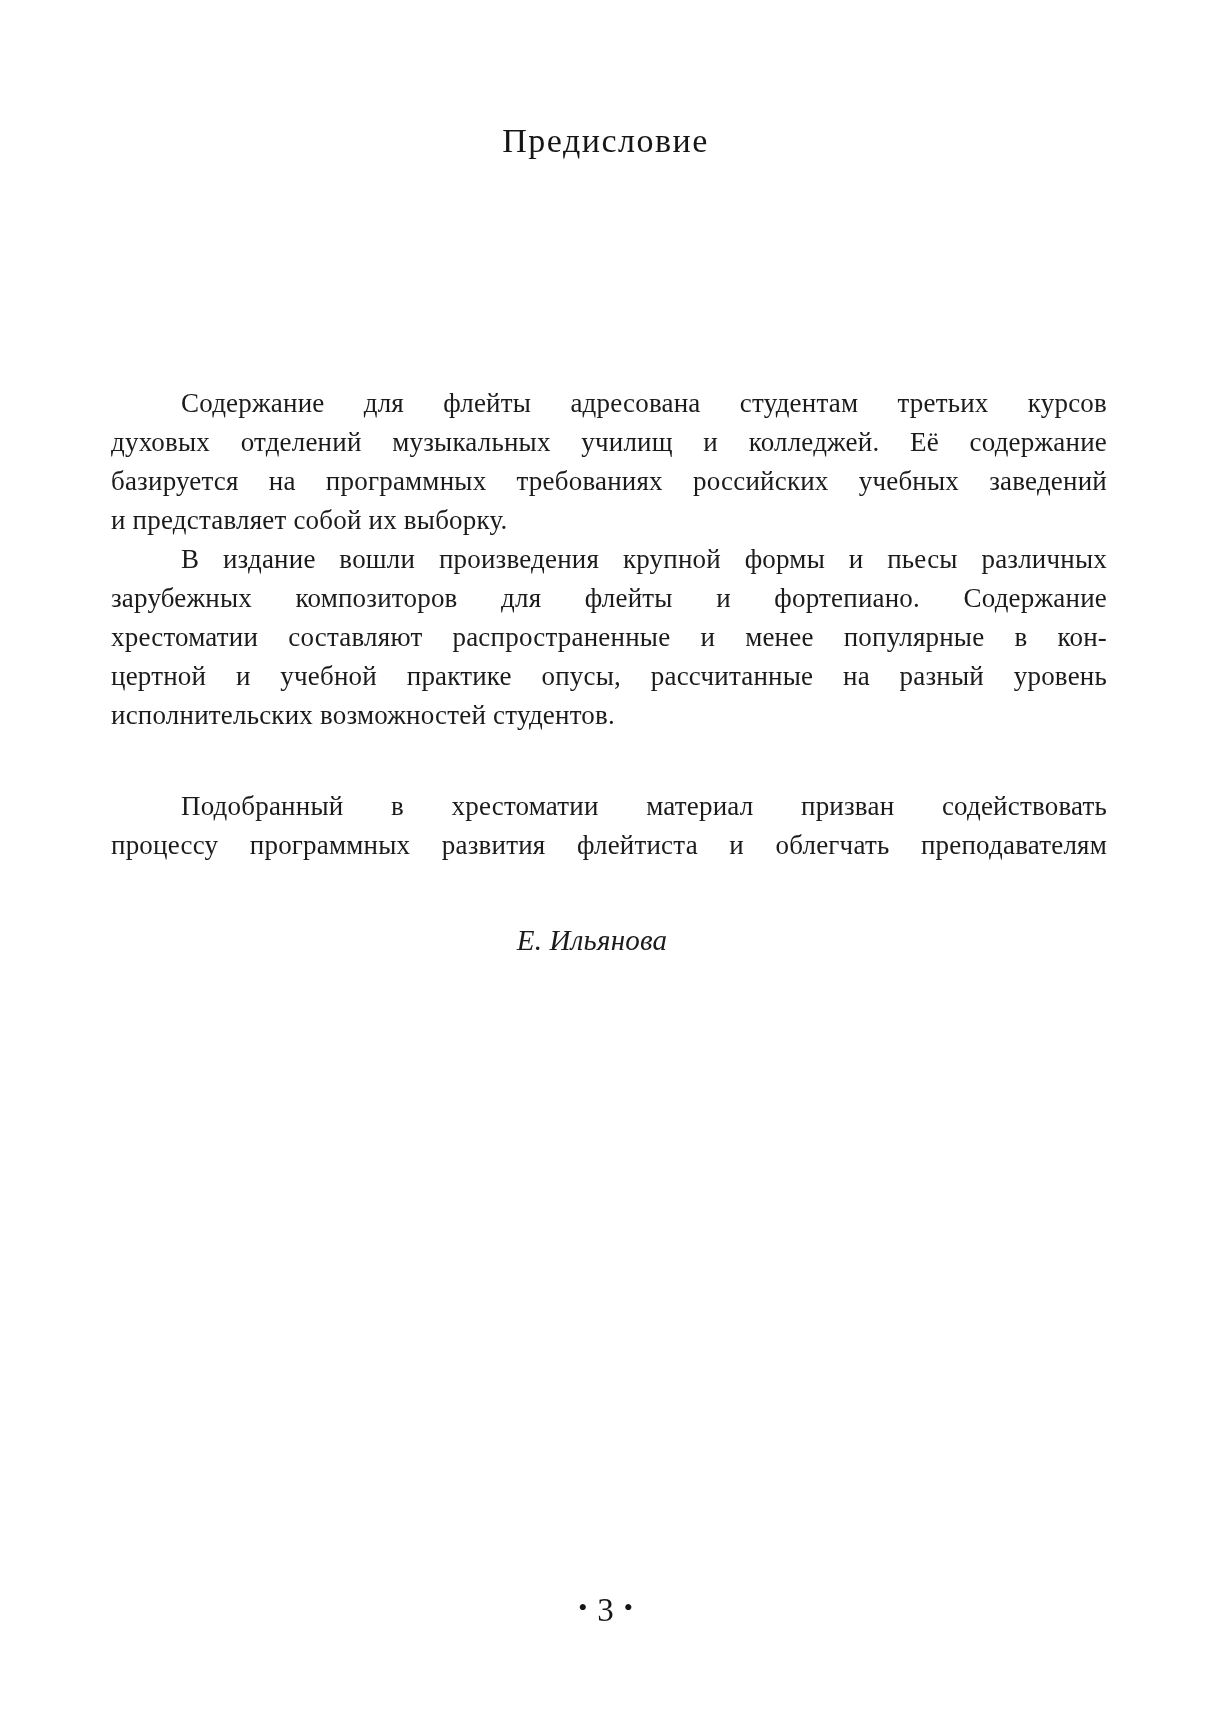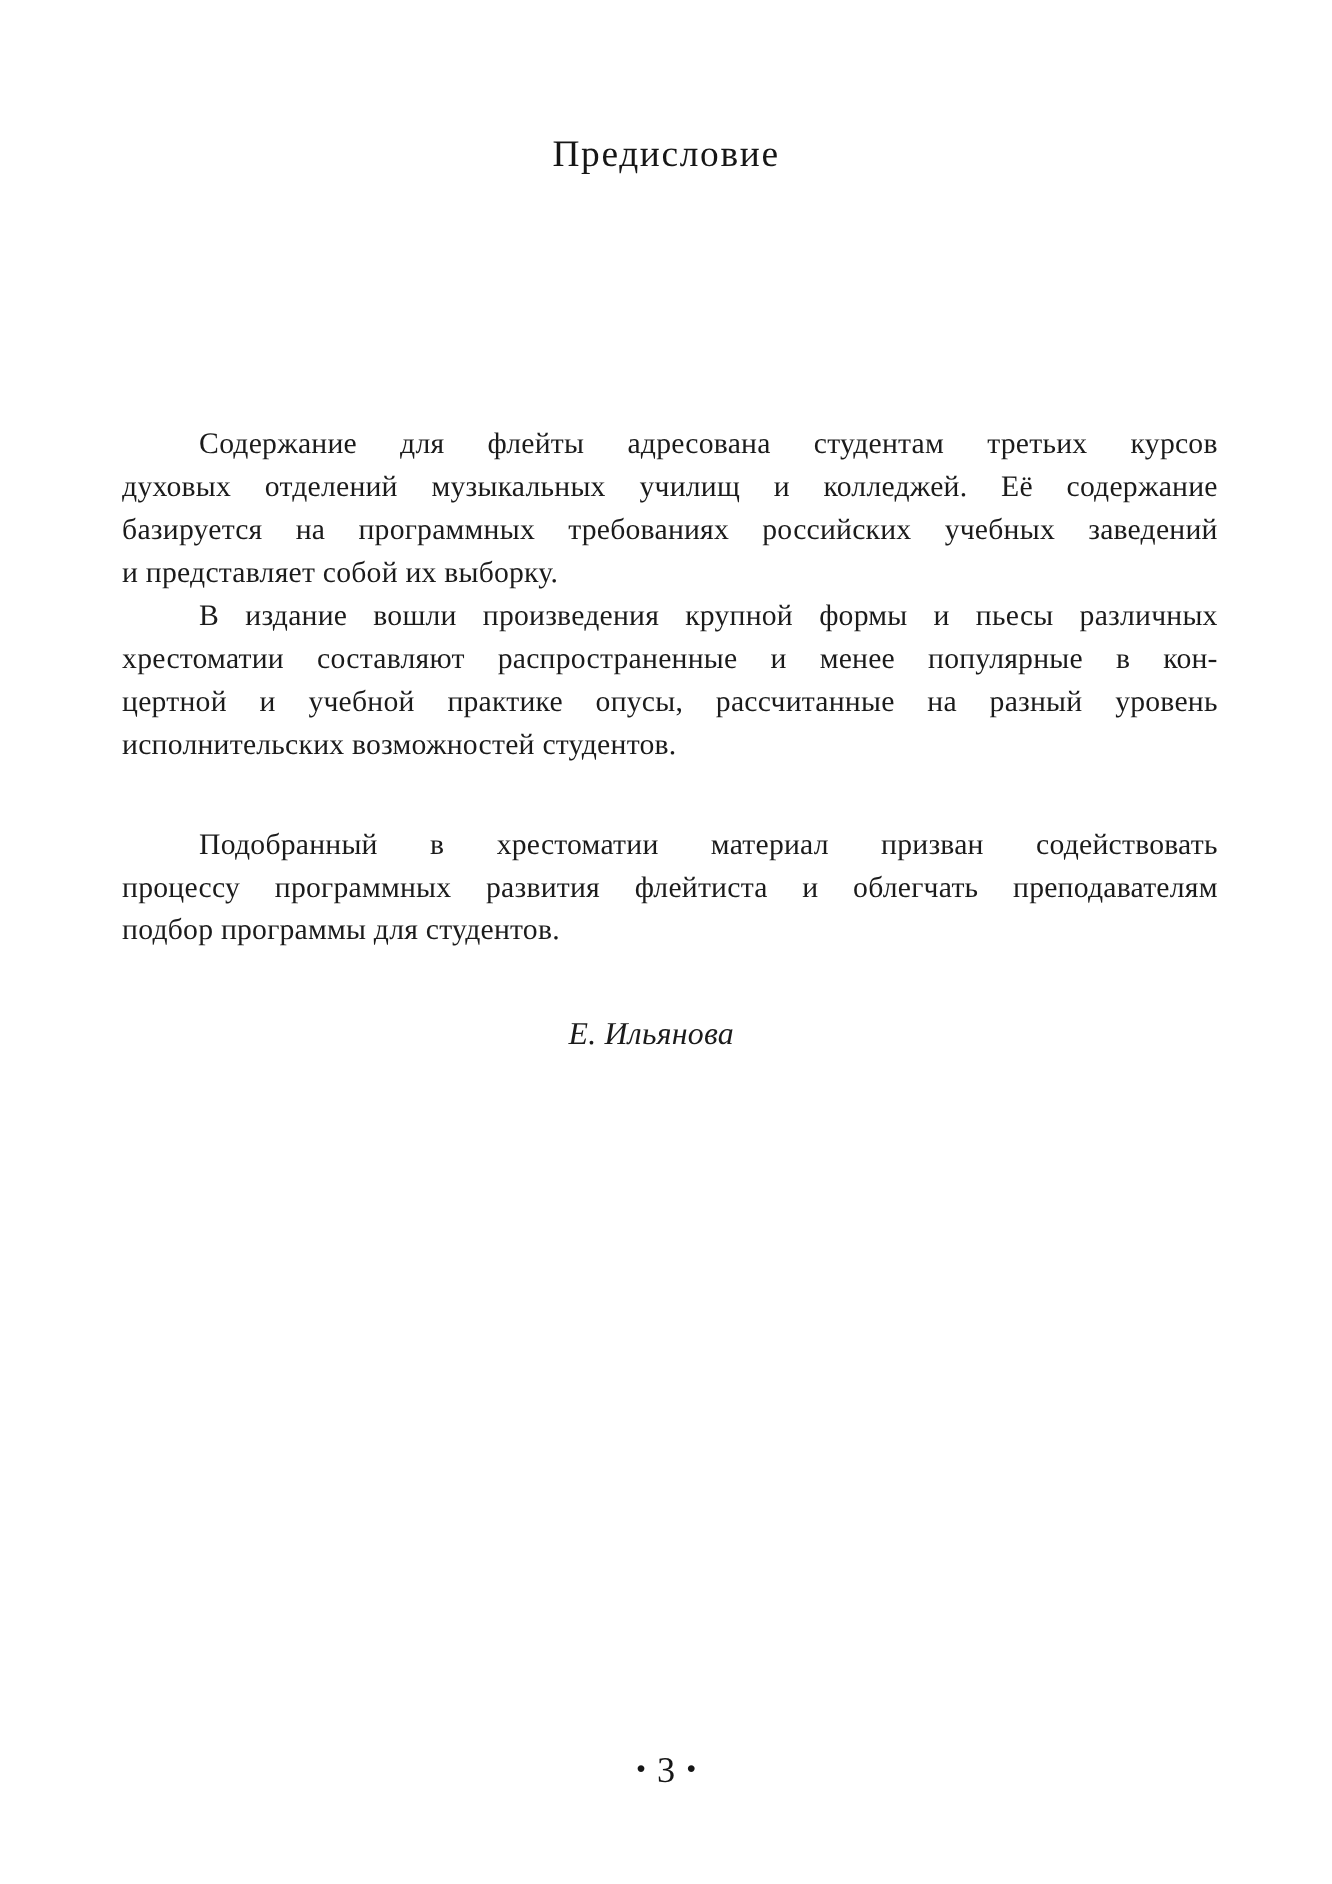--- a/index.html
+++ b/index.html
@@ -103,29 +103,29 @@
 
     <div class="para">
       <div class="line first">Содержание для флейты адресована студентам третьих курсов</div>
       <div class="line">духовых отделений музыкальных училищ и колледжей. Её содержание</div>
       <div class="line">базируется на программных требованиях российских учебных заведений</div>
       <div class="line last">и представляет собой их выборку.</div>
     </div>
 
     <div class="para">
       <div class="line first">В издание вошли произведения крупной формы и пьесы различных</div>
+      <div class="line">зарубежных композиторов для флейты и фортепиано. Содержание</div>
       <div class="line">хрестоматии составляют распространенные и менее популярные в кон-</div>
       <div class="line">цертной и учебной практике опусы, рассчитанные на разный уровень</div>
       <div class="line last">исполнительских возможностей студентов.</div>
     </div>
 
     <div class="para para-gap">
       <div class="line first">Подобранный в хрестоматии материал призван содействовать</div>
       <div class="line">процессу программных развития флейтиста и облегчать преподавателям</div>
-      <div class="line last">подбор программы для студентов.</div>
     </div>
 
     <div class="signature">Е. Ильянова</div>
 
   </div>
 
   <div class="footer">
     <span class="dot">•</span><span class="num">3</span><span class="dot">•</span>
   </div>
 

